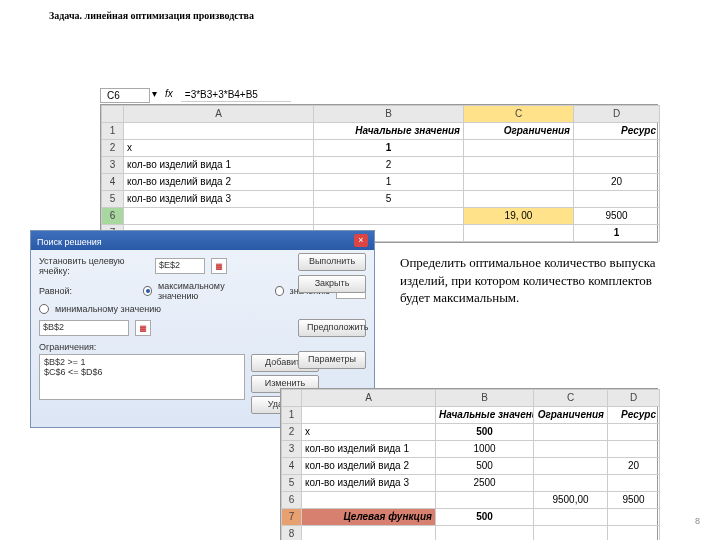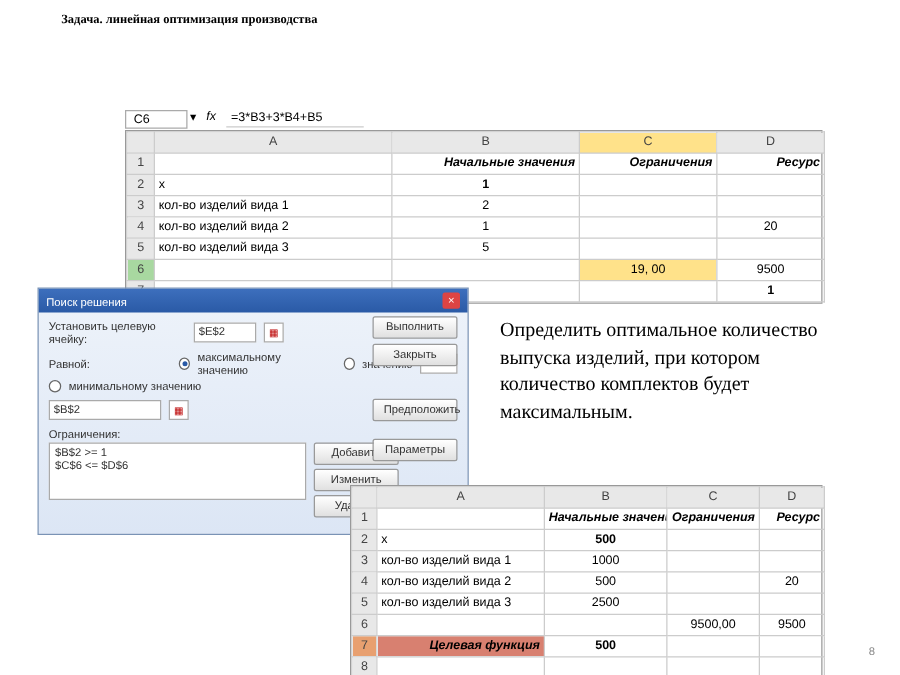--- a/index.html
+++ b/index.html
@@ -36,21 +36,21 @@
   .field.sm { flex:0 0 50px; }
   .field.md { flex:0 0 90px; }
   .radio { width:10px; height:10px; border:1px solid #666; border-radius:50%; display:inline-block; background:#fff; position:relative; }
   .radio.on::after { content:''; position:absolute; left:2px; top:2px; width:4px; height:4px; background:#2a5aa6; border-radius:50%; }
   .pick { width:16px; height:16px; background:#fff; border:1px solid #aaa; display:flex; align-items:center; justify-content:center; font-size:8px; color:#b00; }
   .btn { background:linear-gradient(#fff,#e0e0e0); border:1px solid #999; height:18px; padding:2px 8px; font-size:9px; border-radius:2px; width: 68px; text-align:center; }
   .btncol { display:flex; flex-direction:column; gap:4px; position:absolute; right:8px; top:22px;align-items:center; }
   .group-label { margin: 4px 0 2px; }
   .listbox { background:#fff; border:1px solid #aaa; height:46px; width: 206px; padding:2px 4px; font-size:9px; white-space:pre; }
 
-  .desc { position: absolute; left: 400px; top: 254px; width: 260px; font-family: Georgia, serif; font-size: 16px; line-height: 1.35; }
+  .desc { position: absolute; left: 400px; top: 254px; width: 260px; font-family: Georgia, serif; font-size: 13px; line-height: 1.35; }
   .pgnum { position:absolute; right:20px; bottom:14px; font-size:9px; color:#888; }
 </style>
 </head>
 <body>
 
 <div class="title">Задача. линейная оптимизация производства</div>
 
 <div class="fbar">
   <span class="namebox">C6</span>
   <span>▾</span>

